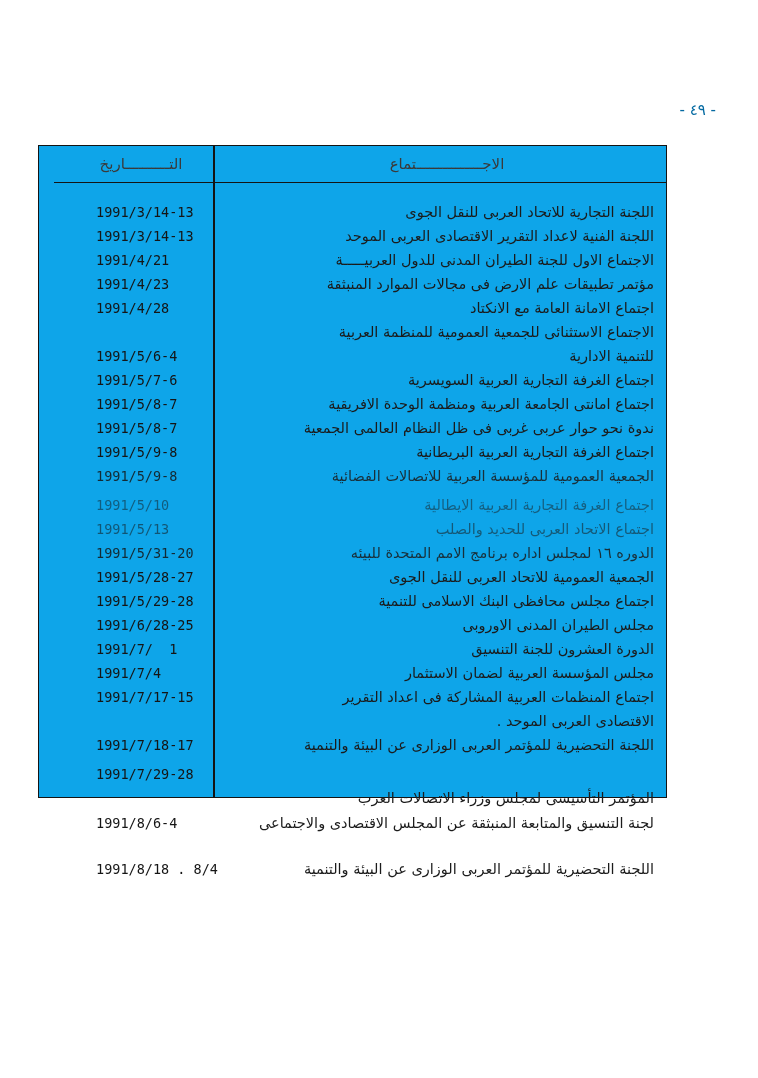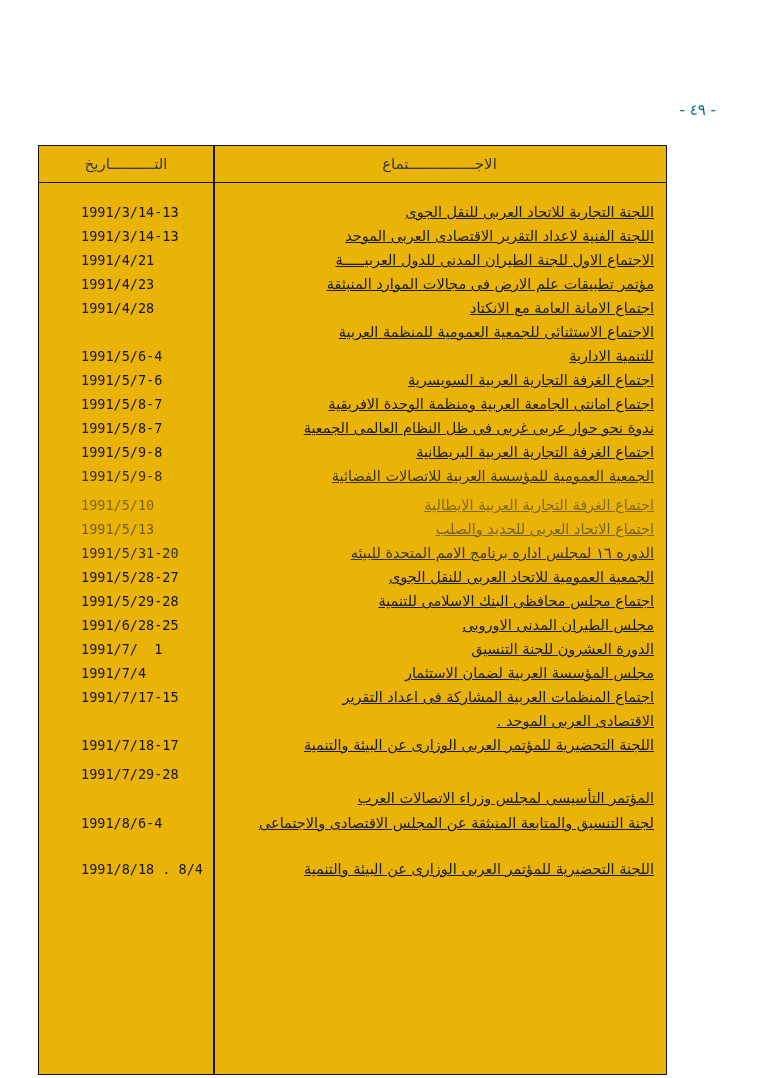--- a/index.html
+++ b/index.html
@@ -24,24 +24,25 @@
     letter-spacing: 3px;
     color: #0369a1;
     direction: rtl;
     margin-top: 37px;
   }
   .table {
     position: absolute;
     left: 38px;
     top: 145px;
     width: 629px;
-    height: 930px;
+    height: 653px;
     border: 1.5px solid #141414;
     box-sizing: border-box;
-    background: #eab308;
+    background: #0ea5e9;
+    padding-left: 15px;
   }
   .vline {
     position: absolute;
     top: 0;
     bottom: 0;
     left: 174px;
     width: 1.5px;
     background: #141414;
   }
   .thead {
@@ -86,21 +87,20 @@
   }
   .cell.date.align-bottom { align-self: flex-end; }
   .cell.meeting {
     flex: 1;
     direction: rtl;
     text-align: right;
     padding-right: 12px;
     padding-left: 6px;
     font-size: 14.5px;
     color: #1b1b1b;
-    text-decoration: underline;
   }
   .mline {
     line-height: 24px;
     white-space: nowrap;
   }
 </style>
 </head>
 <body>
 
 <div class="page-number">- ٤٩ -</div>

